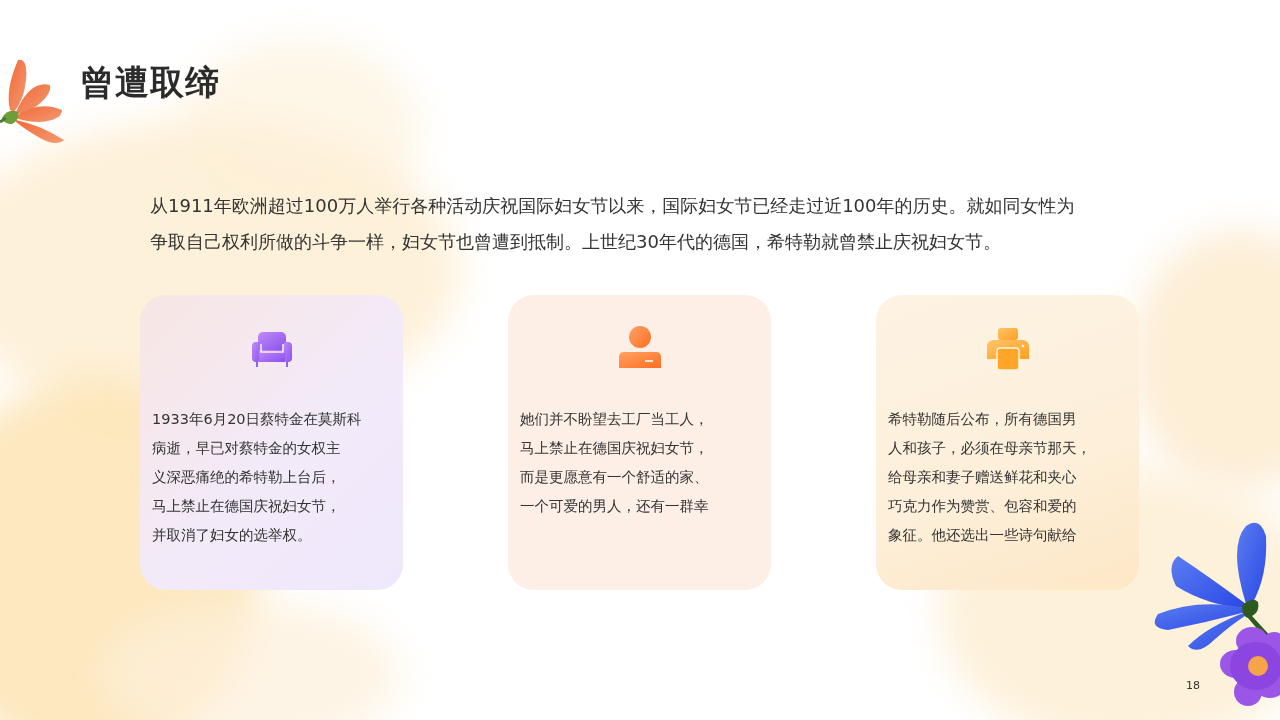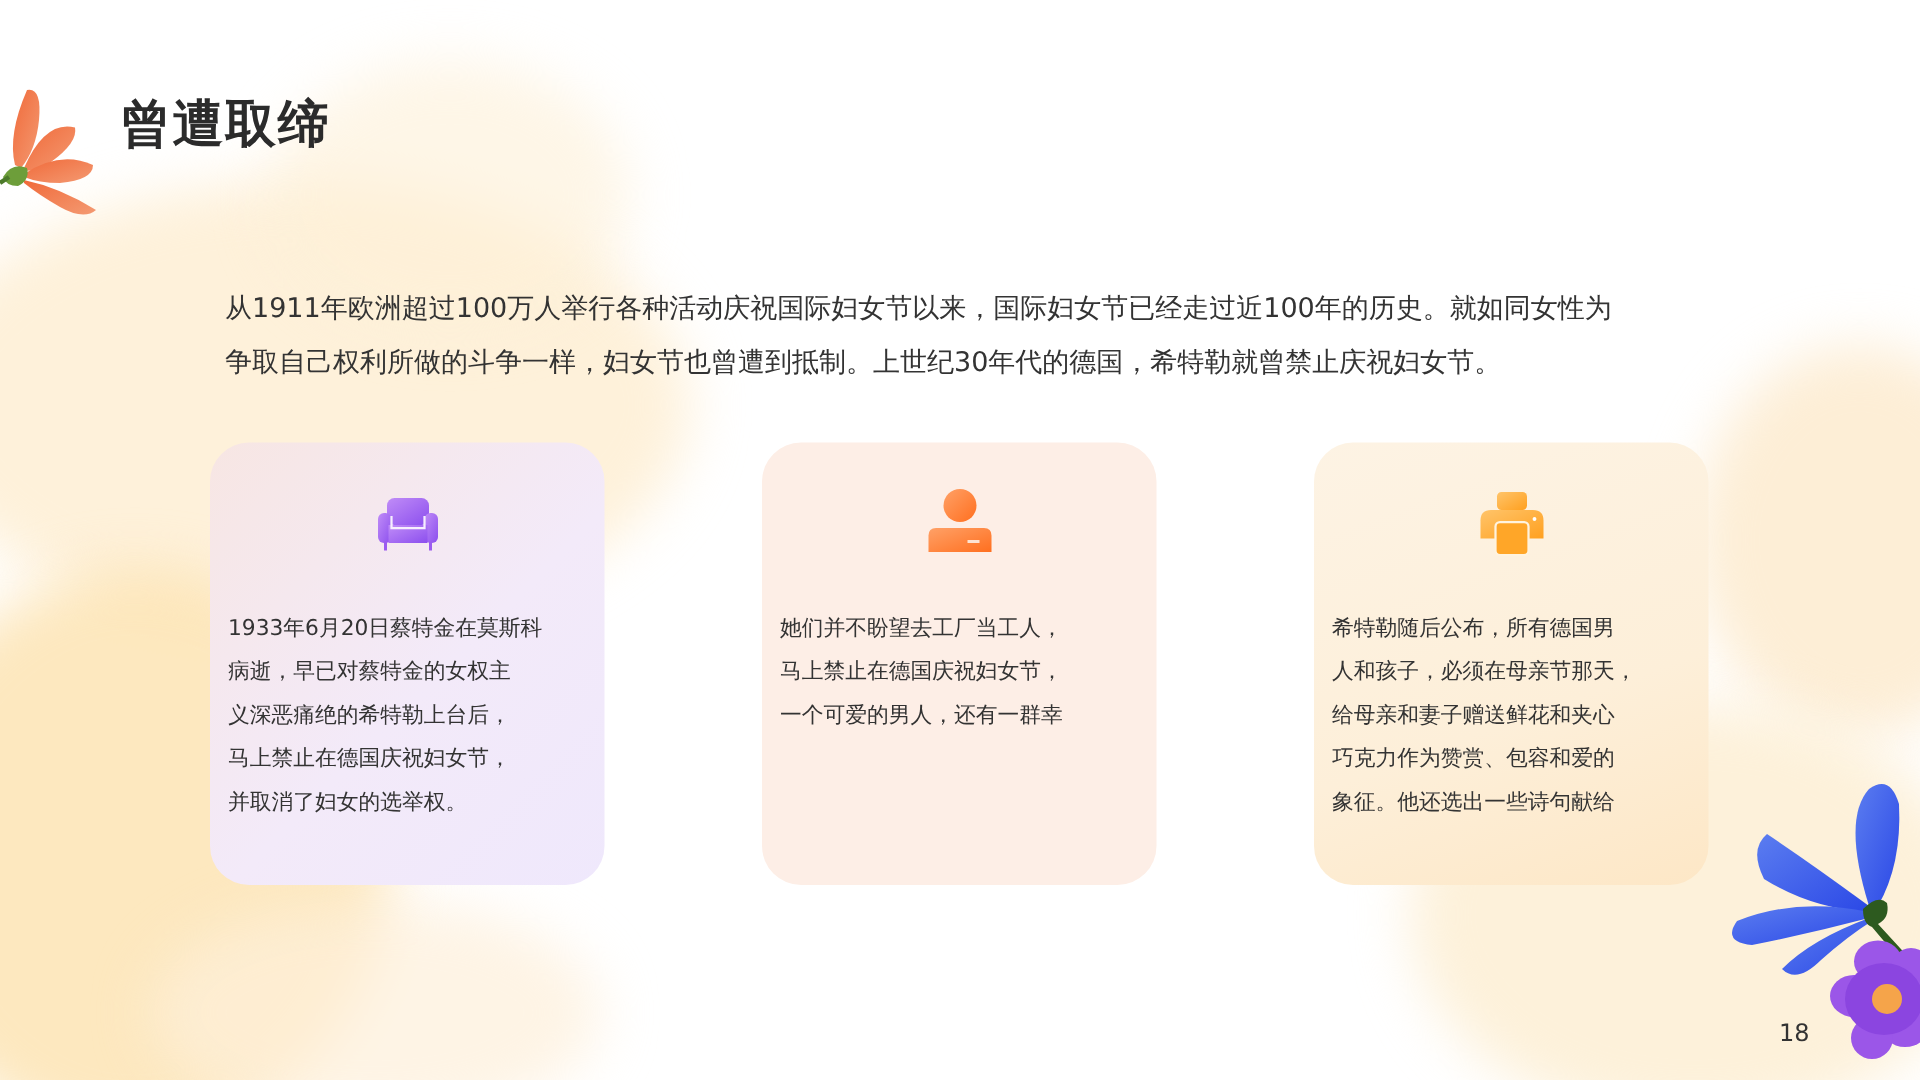--- a/index.html
+++ b/index.html
@@ -36,21 +36,21 @@
   .card.c1 { left: 140px; background: linear-gradient(135deg, #f7e6e3 0%, #f3eaf9 55%, #efe8fc 100%); }
   .card.c2 { left: 508px; background: #fdeee6; }
   .card.c3 { left: 876px; background: linear-gradient(160deg, #fdf3e4 0%, #fdefd9 60%, #fde7c6 100%); text-decoration: underline; }
   .card .icon { position: absolute; left: 50%; top: 30px; transform: translateX(-50%); width: 48px; height: 48px; }
   .card .text {
     position: absolute; left: 12px; right: 12px; top: 110px;
     text-align: left; font-size: 14.5px; line-height: 29px; color: #333333;
   }
   .card.c3 .text { top: 110px; }
 
-  .page-num { position: absolute; left: 1186px; top: 679px; font-size: 16px; color: #333; }
+  .page-num { position: absolute; left: 1186px; top: 679px; font-size: 11px; color: #333; }
 </style>
 </head>
 <body>
 
 <div class="wash w1"></div>
 <div class="wash w2"></div>
 <div class="wash w3"></div>
 <div class="wash w4"></div>
 <div class="wash w5"></div>
 <div class="wash w6"></div>
@@ -110,20 +110,21 @@
         <stop offset="1" stop-color="#ff6f1f"></stop>
       </linearGradient>
     </defs>
     <circle cx="24" cy="12" r="11" fill="url(#g2)"></circle>
     <path d="M3 32 Q3 27 8 27 L40 27 Q45 27 45 32 L45 43 L3 43 Z" fill="url(#g2)"></path>
     <rect x="29" y="35" width="8" height="2" fill="#fde3d2"></rect>
   </svg>
   <div class="text">
     <div>她们并不盼望去工厂当工人，</div>
     <div>马上禁止在德国庆祝妇女节，</div>
+    <div>而是更愿意有一个舒适的家、</div>
     <div>一个可爱的男人，还有一群幸</div>
   </div>
 </div>
 
 <div class="card c3">
   <svg class="icon" viewBox="0 0 48 48">
     <defs>
       <linearGradient id="g3" x1="0" y1="0" x2="1" y2="1">
         <stop offset="0" stop-color="#ffc46a"></stop>
         <stop offset="1" stop-color="#ffa01f"></stop>

